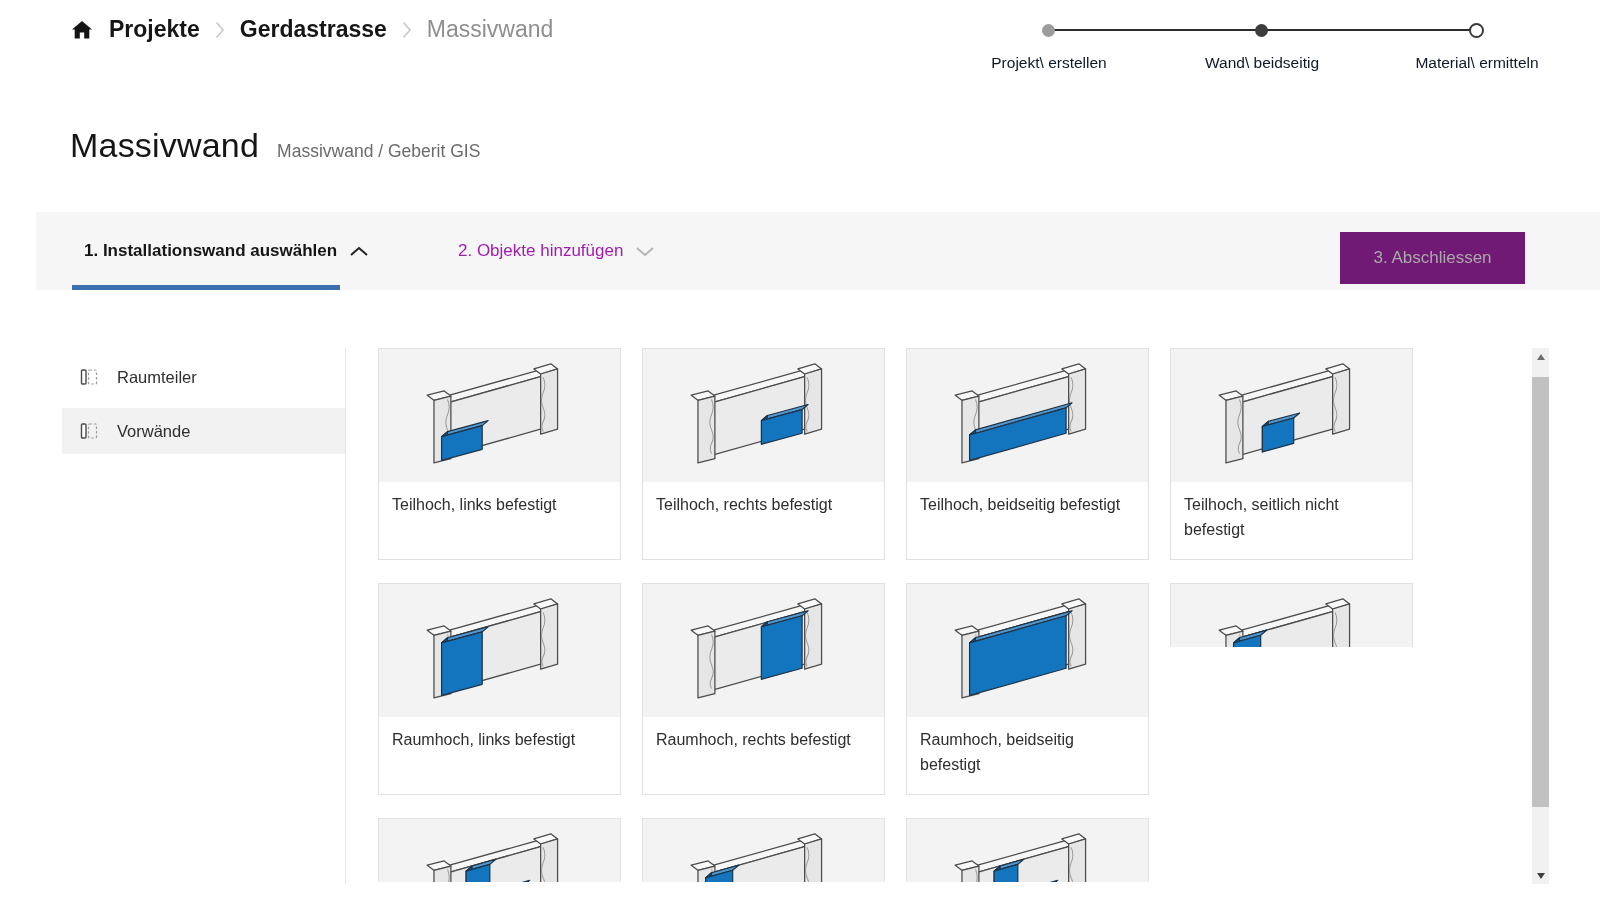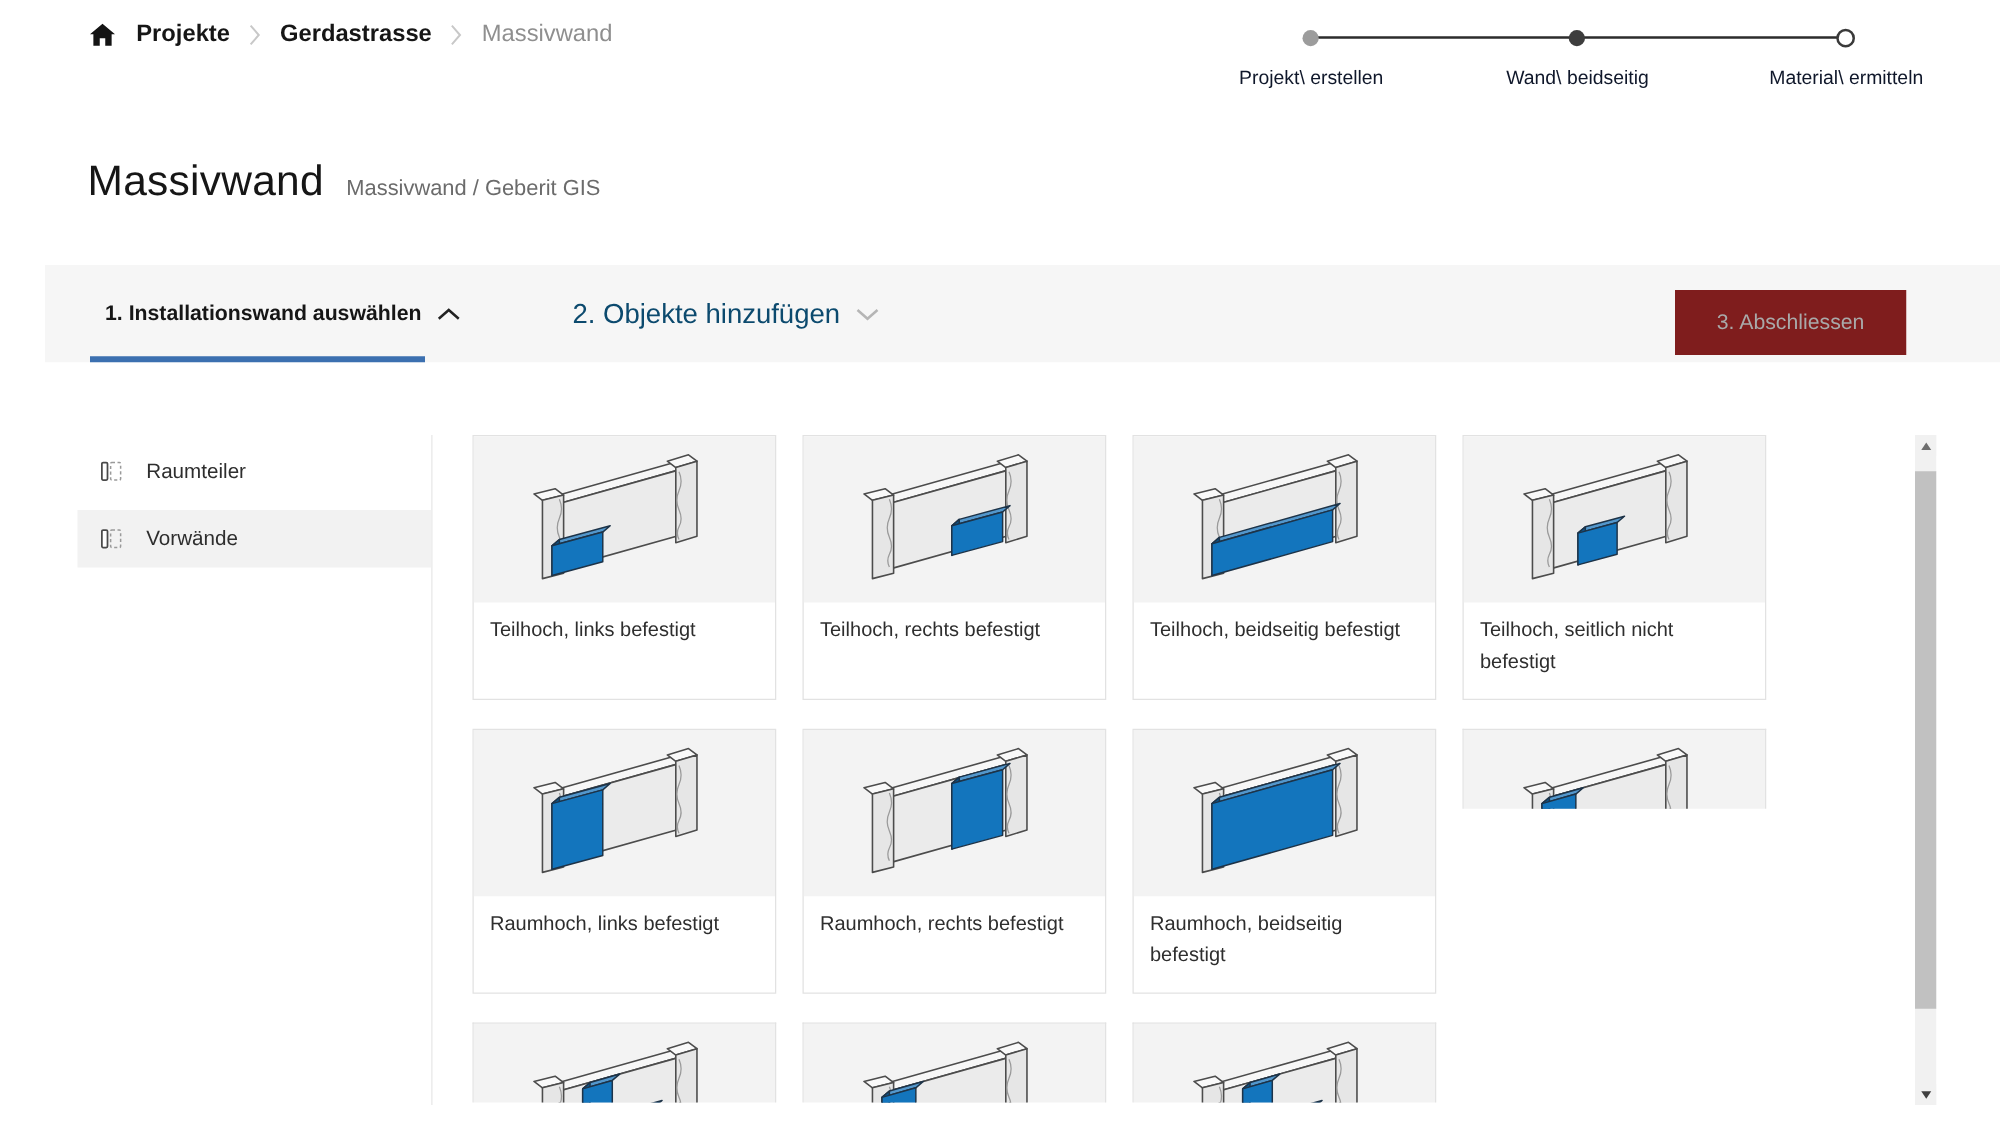--- a/index.html
+++ b/index.html
@@ -2,21 +2,21 @@
 <html><head>
 <meta charset="utf-8">
 <style>
   * { margin:0; padding:0; box-sizing:border-box; }
   html,body { width:1600px; height:900px; background:#fff; overflow:hidden;
     font-family:"Liberation Sans", sans-serif; color:#1a1a1a; }
   body { position:relative; }
 
   
   .crumbbar { position:absolute; top:16px; left:70px; display:flex; align-items:center; gap:15px; }
-  .crumb { font-size:19px; font-weight:bold; color:#161616; cursor:pointer; }
+  .crumb { font-size:23px; font-weight:bold; color:#161616; cursor:pointer; }
   .crumb.last { font-weight:normal; color:#8f8f8f; cursor:default; }
   .crumb-sep { display:flex; align-items:center; }
 
   
   .stepper { position:absolute; left:985px; top:16px; width:580px; height:60px; }
   .stepper .track { position:absolute; left:64px; top:13px; width:428px; height:2px; background:#2c2c2c; }
   .dot { position:absolute; top:8px; width:13px; height:13px; border-radius:50%; }
   .dot.done   { background:#9c9c9c; }
   .dot.active { background:#3d3d3d; }
   .dot.todo   { background:#fff; border:2px solid #3a3a3a; width:15px; height:15px; top:7px; }
@@ -28,23 +28,23 @@
   .page-title { font-size:34px; font-weight:400; color:#161616; letter-spacing:.2px; }
   .page-subtitle { font-size:17.5px; color:#6b6b6b; }
 
   
   .panel { position:absolute; left:36px; top:212px; width:1564px; height:672px; background:#fff; }
   .tabstrip { position:relative; height:78px; background:#f6f6f6; }
   .tab { position:absolute; top:0; height:78px; display:flex; align-items:center; gap:12px; cursor:pointer; }
   .tab1 { left:48px; }
   .tab1 .tab-text { font-size:17px; font-weight:bold; color:#161616; }
   .tab2 { left:422px; cursor:default; }
-  .tab2 .tab-text { font-size:22px; color:#0c4a6e; }
+  .tab2 .tab-text { font-size:17px; color:#a21caf; }
   .tab-underline { position:absolute; left:36px; bottom:0; width:268px; height:5px; background:#3c70b0; }
-  .finish-btn { position:absolute; left:1304px; top:20px; width:185px; height:52px; background:#7f1d1d;
+  .finish-btn { position:absolute; left:1304px; top:20px; width:185px; height:52px; background:#701a75;
     color:#a9a9a9; font-size:17px; border:none; font-family:inherit; cursor:default; }
 
   
   .content { position:relative; height:594px; background:#fff; }
   .v-divider { position:absolute; left:309px; top:58px; bottom:0; width:1px; background:#e8e8e8; }
 
   .side-list { position:absolute; left:26px; top:64px; width:283px; }
   .side-item { height:46px; display:flex; align-items:center; gap:17px; padding-left:16px;
     font-size:16.5px; color:#2e2e2e; cursor:pointer; margin-bottom:8px; }
   .side-item.selected { background:#f2f2f2; }

